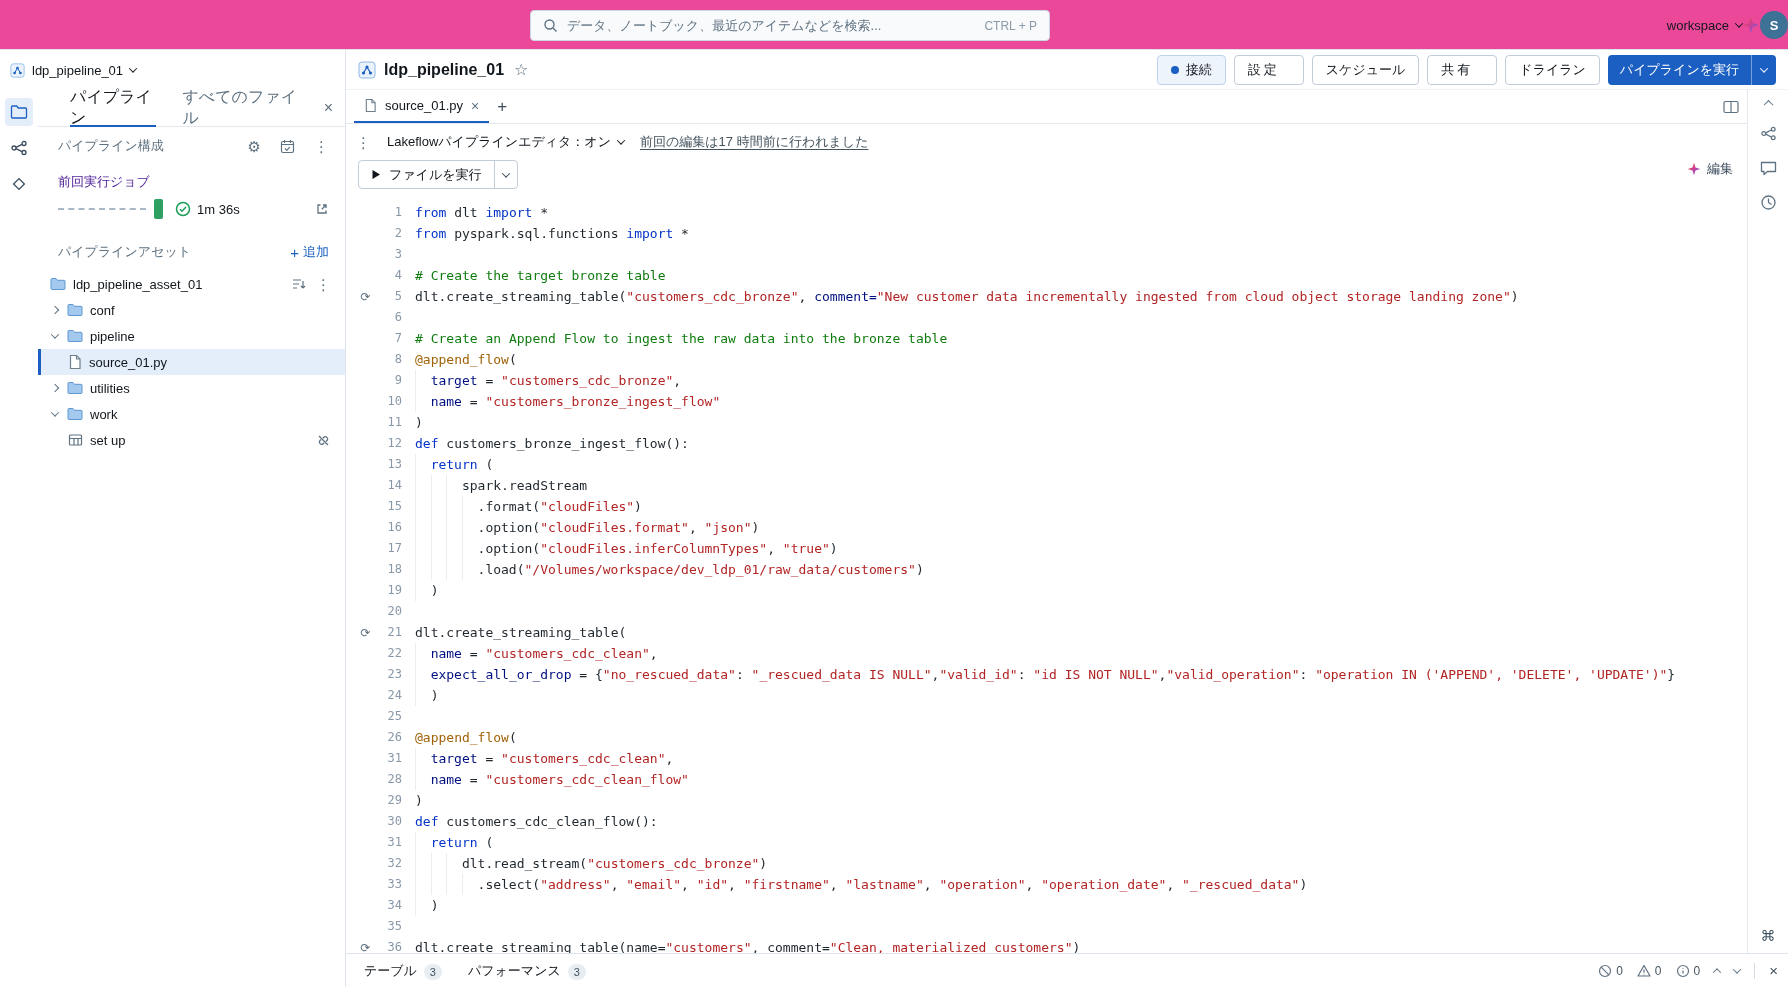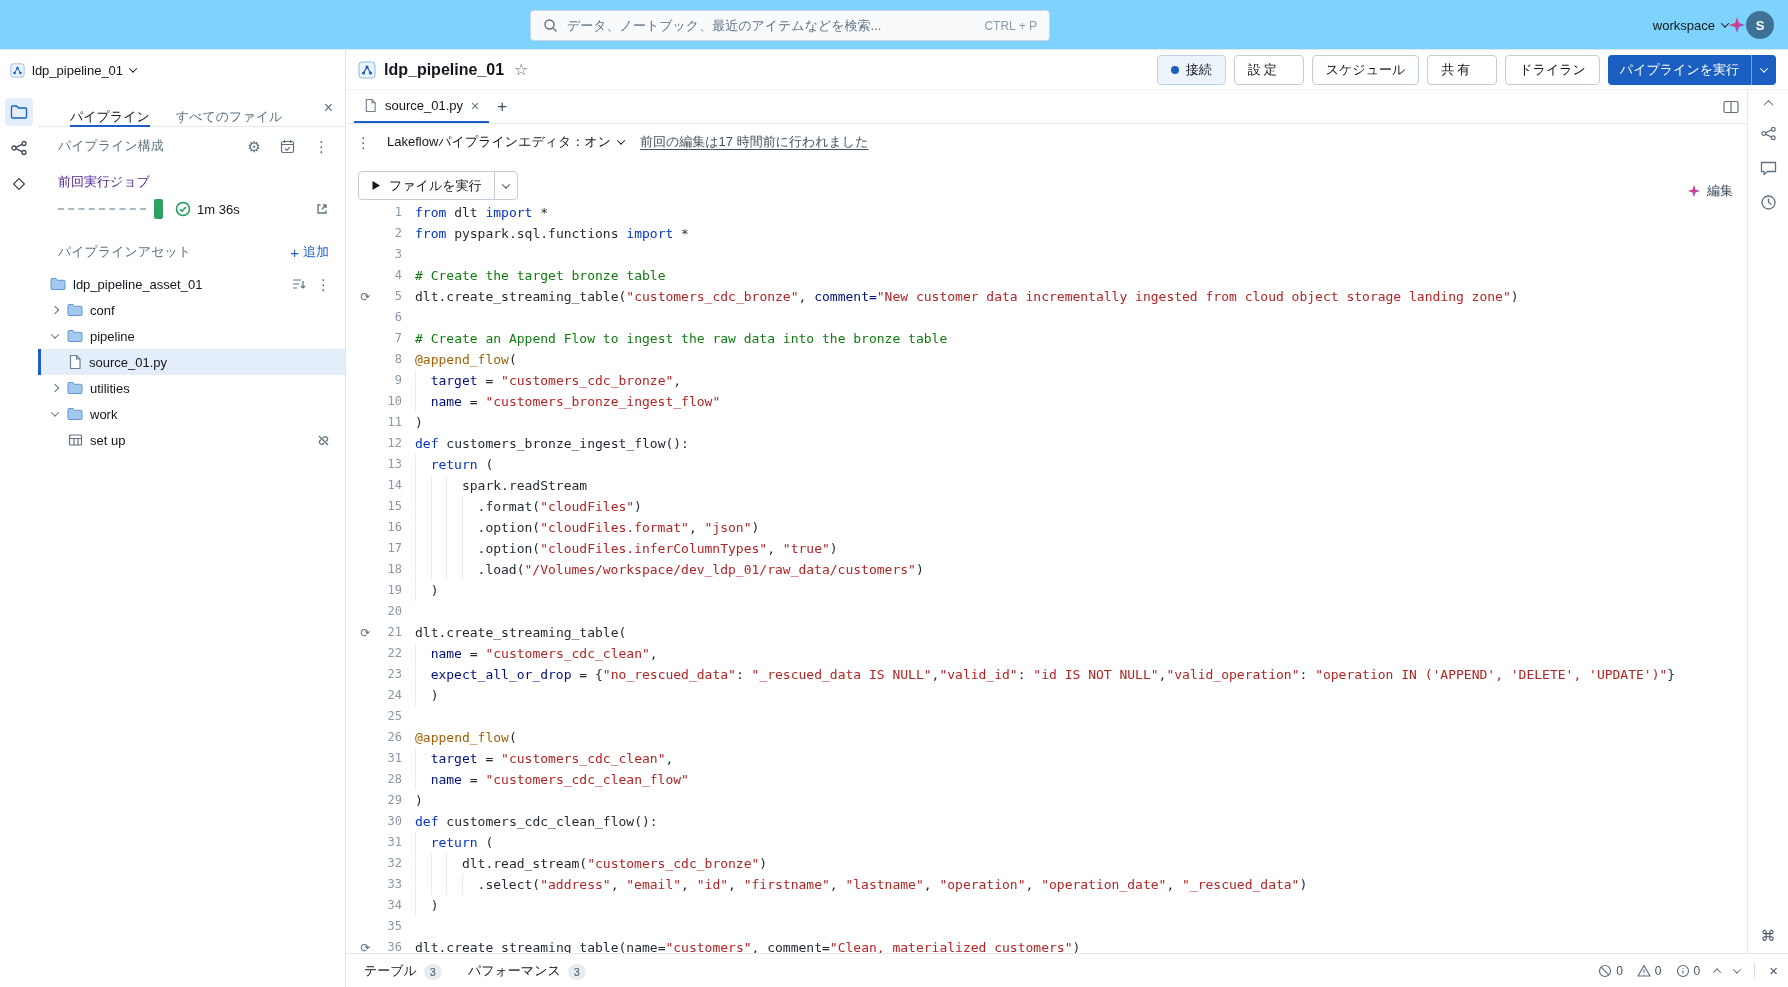--- a/index.html
+++ b/index.html
@@ -1,44 +1,44 @@
 <!DOCTYPE html>
 <html><head>
 <meta charset="utf-8">
 <style>
 *{box-sizing:border-box;margin:0;padding:0}
 html,body{width:1788px;height:987px;overflow:hidden;background:#fff;
   font-family:"Liberation Sans","DejaVu Sans",sans-serif;color:#11171c}
 button{font:inherit;background:none;border:none;cursor:pointer;color:inherit}
 
 
-.topbar{height:50px;position:relative;border-bottom:1px solid #dde4ec;background:#7dd3fc}
+.topbar{height:50px;position:relative;border-bottom:1px solid #dde4ec;background:#ec4899}
 .search{position:absolute;left:530px;top:10px;width:520px;height:31px;border:1px solid #ccd6e0;
   border-radius:4px;background:#f8fafc;display:flex;align-items:center;gap:9px;padding:0 12px;cursor:text}
 .search-ph{flex:1;font-size:13px;color:#5f7281;white-space:nowrap;overflow:hidden}
 .search-kbd{font-size:12px;color:#8c9aa8;white-space:nowrap}
-.top-right{position:absolute;right:14px;top:0;height:50px;display:flex;align-items:center;gap:0}
+.top-right{position:absolute;right:0;top:0;height:50px;display:flex;align-items:center;gap:0}
 .workspace{display:flex;align-items:center;gap:7px;font-size:13px}
 .avatar{width:28px;height:28px;border-radius:50%;background:#3d7296;color:#fff;font-size:13px;
   font-weight:bold;display:flex;align-items:center;justify-content:center}
 
 
 .app{display:flex;height:937px}
 .left-col{width:346px;flex:0 0 346px;border-right:1px solid #dde4ec;display:flex;flex-direction:column;background:#fff}
 .right-col{flex:1;min-width:0;display:flex;flex-direction:column}
 
 
 .selector-row{height:40px;flex:0 0 40px;display:flex;align-items:center;gap:7px;padding:0 10px;font-size:13px}
 .left-body{flex:1;display:flex;min-height:0}
 .left-rail{width:38px;flex:0 0 38px;display:flex;flex-direction:column;align-items:center;gap:8px;padding-top:8px;color:#3b4b5c}
 .rail-btn{width:28px;height:28px;border-radius:4px;display:flex;align-items:center;justify-content:center}
 .rail-btn.active{background:#e4eefb;color:#1b5fc2}
 .sidebar{flex:1;min-width:0;display:flex;flex-direction:column}
 .side-tabs{height:37px;flex:0 0 37px;display:flex;align-items:stretch;gap:26px;padding:0 12px 0 32px;border-bottom:1px solid #e4e9ef}
-.side-tab{display:flex;align-items:flex-end;font-size:13px;color:#5f7281;position:relative}
+.side-tab{display:flex;align-items:center;font-size:16px;color:#5f7281;position:relative}
 .side-tab.active{color:#11171c}
 .side-tab.active::after{content:"";position:absolute;left:0;right:0;bottom:-1px;height:2px;background:#1b5fc2}
 .side-close{margin-left:auto;align-self:center;color:#5f7281;font-size:16px;line-height:1}
 .config-row{height:38px;display:flex;align-items:center;gap:19px;padding:0 16px 0 20px}
 .config-label{flex:1;font-size:13px;color:#5f7281}
 .icon-btn{display:flex;align-items:center;justify-content:center;color:#5f7281;line-height:1}
 .section-label{font-size:13px;color:#4c1d95;padding:8px 20px 2px}
 .lastrun-row{display:flex;align-items:center;gap:6px;padding:6px 16px 12px 20px}
 .dashline{width:88px;border-top:2px dashed #aab7c4}
 .greenbar{width:9px;height:20px;border-radius:2px;background:#2ea062;margin-left:2px}
@@ -79,21 +79,21 @@
 .rail-sp{flex:1}
 .tabbar{height:34px;flex:0 0 34px;display:flex;align-items:stretch;border-bottom:1px solid #e4e9ef;padding:0 8px}
 .etab{display:flex;align-items:center;gap:8px;padding:0 10px;font-size:13px;border-bottom:2px solid #1b5fc2}
 .tab-close{color:#5f7281;font-size:14px;line-height:1}
 .newtab{align-self:center;width:26px;height:26px;display:flex;align-items:center;justify-content:center;font-size:17px;color:#3b4b5c}
 .tab-right{margin-left:auto;align-self:center;display:flex;align-items:center;color:#5f7281}
 .toolbar{height:36px;flex:0 0 36px;display:flex;align-items:center;gap:16px;padding:0 14px 0 10px}
 .kebab{color:#5f7281;font-size:15px;line-height:1}
 .mode-select{display:flex;align-items:center;gap:7px;font-size:13px}
 .lastedit{font-size:13px;color:#44545f;text-decoration:underline;text-underline-offset:3px}
-.runbar{height:40px;flex:0 0 40px;display:flex;align-items:flex-end;padding:0 14px 0 12px}
+.runbar{height:40px;flex:0 0 40px;display:flex;align-items:flex-start;padding:0 14px 0 12px}
 .run-split{display:inline-flex;align-items:stretch;height:29px;border:1px solid #c2cdd9;border-radius:4px;background:#fff;overflow:hidden}
 .run-main{display:flex;align-items:center;gap:8px;padding:0 12px;font-size:13px}
 .run-sep{width:1px;background:#c2cdd9}
 .run-caret{display:flex;align-items:center;padding:0 8px;color:#3b4b5c}
 .edit-btn{margin-left:auto;display:flex;align-items:center;gap:6px;font-size:13px;color:#3b4b5c}
 
 
 .code{flex:1;min-height:0;overflow:hidden;padding-top:2px;
   font-family:"DejaVu Sans Mono","Liberation Mono",monospace;font-size:13px;line-height:21px;color:#1f272e}
 .code-line{display:flex;height:21px}

